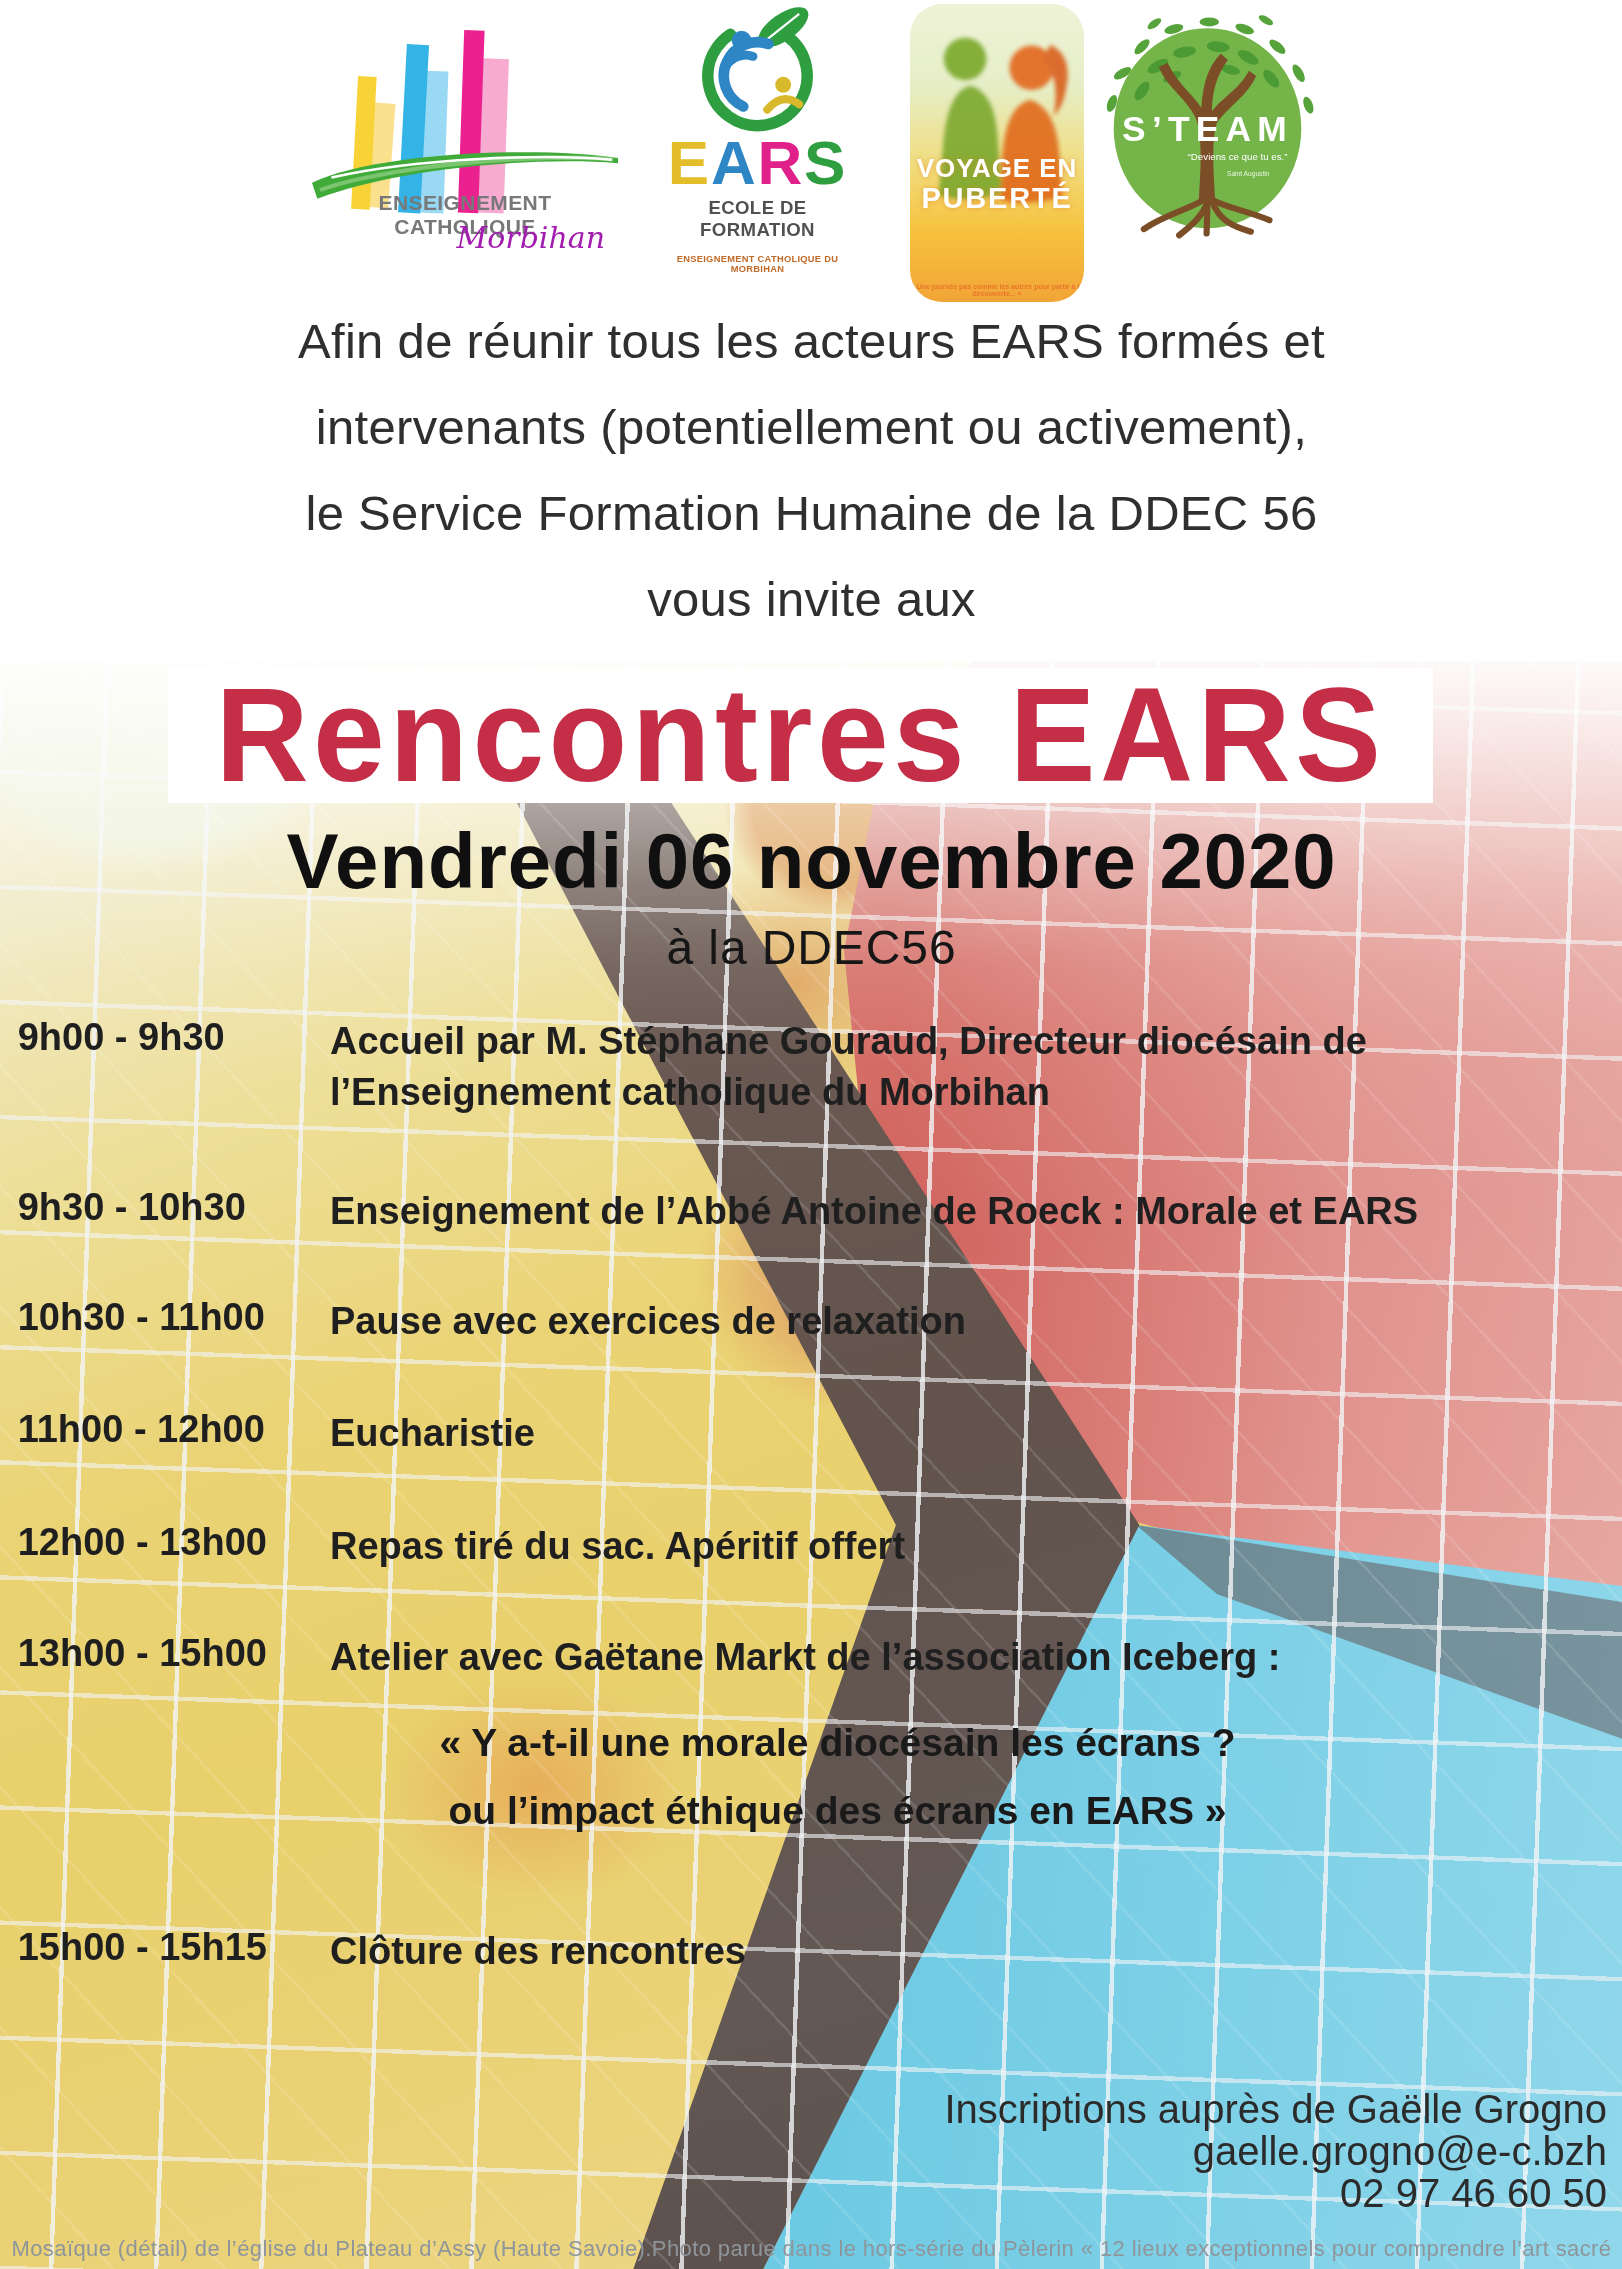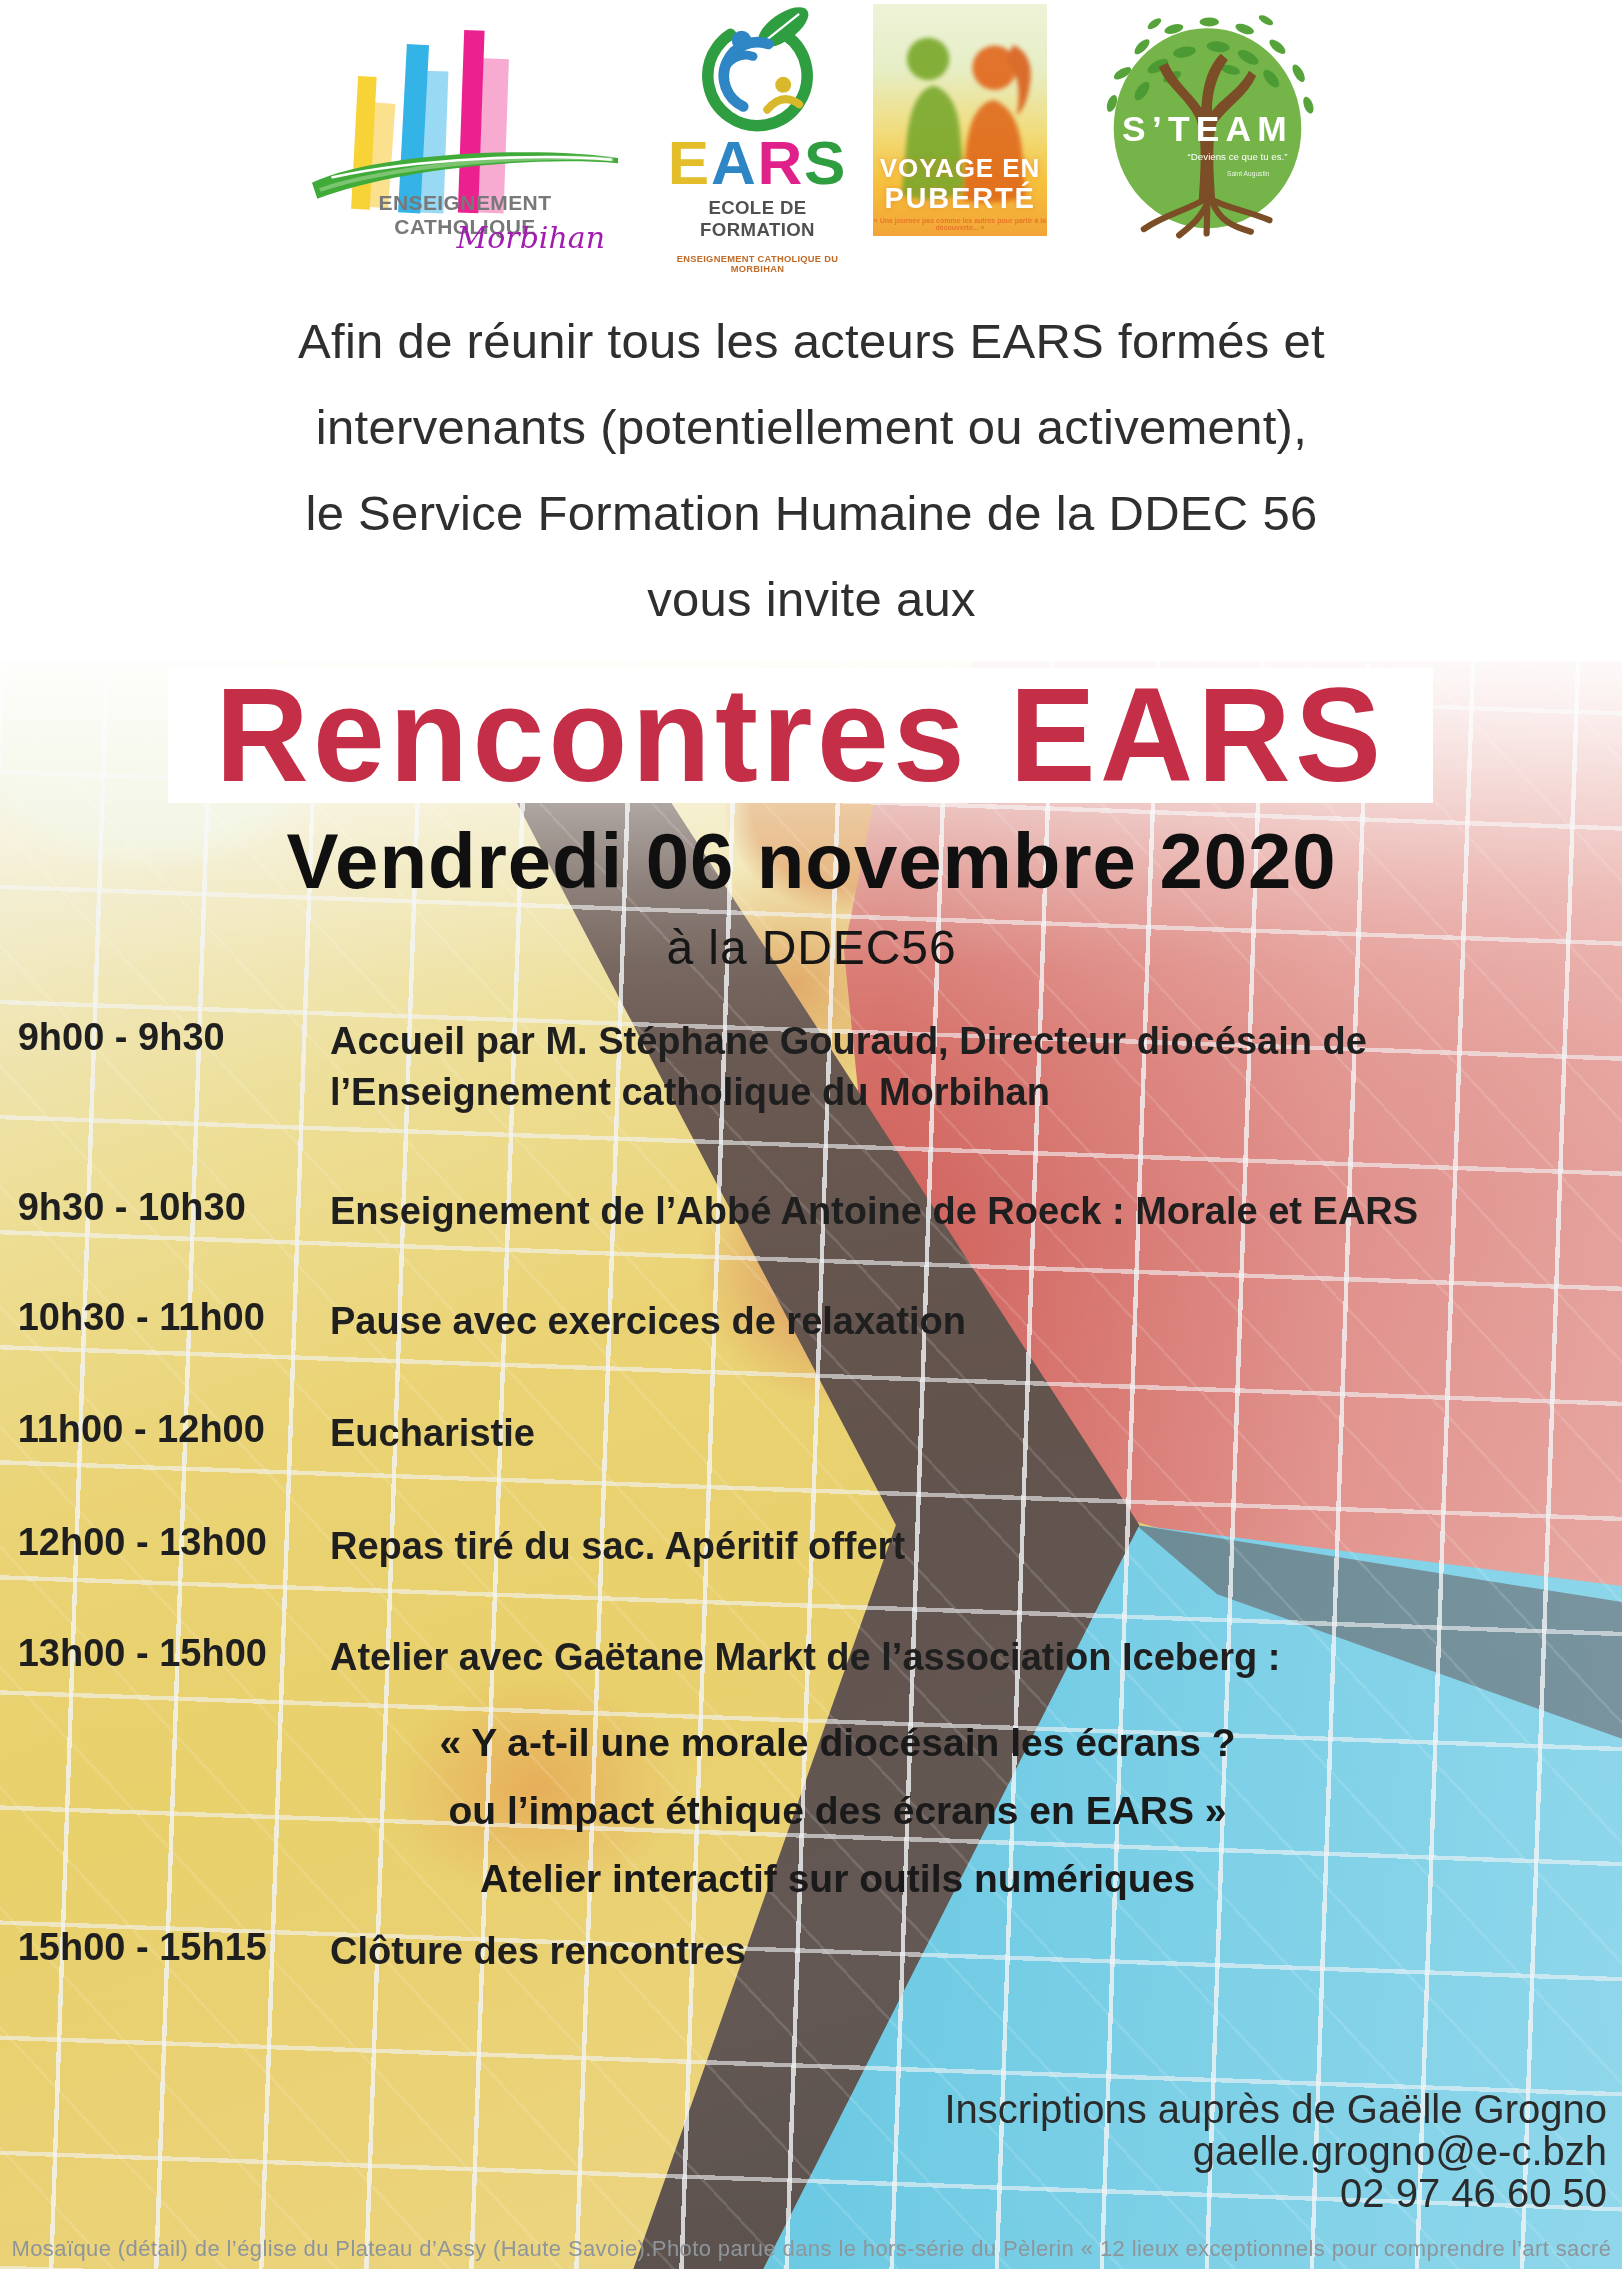--- a/index.html
+++ b/index.html
@@ -12,22 +12,22 @@
   .logo-ec{left:312px;top:23px;width:306px;height:231px;}
   .logo-ec .ec-line1{position:absolute;top:168px;left:0;width:306px;text-align:center;
       font-size:21px;font-weight:700;color:#77787a;letter-spacing:0.4px;}
   .logo-ec .ec-line2{position:absolute;top:197px;left:0;width:293px;text-align:right;
       font-size:30px;color:#a21caf;font-style:italic;font-family:"DejaVu Serif",serif;}
   .logo-ears{left:658px;top:5.3px;width:199px;height:262px;text-align:center;}
   .ears-word{margin-top:-7px;font-size:62px;font-weight:700;letter-spacing:1.8px;line-height:57px;}
   .ears-word .l0{color:#e3bd2a}.ears-word .l1{color:#2f86c4}.ears-word .l2{color:#e0218a}.ears-word .l3{color:#2f9e41}
   .ears-line1{font-size:18.6px;font-weight:700;color:#4f5052;letter-spacing:0.4px;margin-top:5.3px;}
   .ears-line2{font-size:9.3px;font-weight:700;color:#c06a28;letter-spacing:0.3px;margin-top:13px;}
-  .logo-voyage{left:873px;top:4.4px;width:174px;height:232px;overflow:hidden;
-      background:linear-gradient(180deg,#eef3d8 0%,#e6eec6 28%,#f1dc7c 55%,#f6c23d 76%,#f2a437 100%);}
+  .logo-voyage{left:910px;top:4.4px;width:174px;height:298px;overflow:hidden;
+      background:linear-gradient(180deg,#eef3d8 0%,#e6eec6 28%,#f1dc7c 55%,#f6c23d 76%,#f2a437 100%);border-radius:32px;}
   .voyage-text{position:absolute;left:0;top:149px;width:100%;text-align:center;color:#fff;
       font-weight:700;line-height:30px;text-shadow:0 0 5.3px rgba(230,120,30,.55);}
   .voyage-text .v1{font-size:26px;letter-spacing:0.9px;}
   .voyage-text .v2{font-size:29px;letter-spacing:1.8px;}
   .voyage-cap{position:absolute;left:0;bottom:5.3px;width:100%;text-align:center;
       font-size:7px;color:#e8762a;font-weight:700;}
   .logo-steam{left:1096px;top:10.6px;width:223px;height:229px;}
 
   
   .intro{position:absolute;top:298px;left:0;width:100%;text-align:center;
@@ -235,21 +235,20 @@
       <span class="t">12h00 - 13h00</span>
       <span class="d">Repas tiré du sac. Apéritif offert</span>
     </div>
     <div class="srow" style="top:1632px">
       <span class="t">13h00 - 15h00</span>
       <span class="d">Atelier avec Gaëtane Markt de l’association Iceberg :</span>
     </div>
     <div class="workshop-extra">
       <p>« Y a-t-il une morale diocésain les écrans ?</p>
       <p>ou l’impact éthique des écrans en EARS »</p>
-      <p>Atelier interactif sur outils numériques</p>
     </div>
     <div class="srow" style="top:1926px">
       <span class="t">15h00 - 15h15</span>
       <span class="d">Clôture des rencontres</span>
     </div>
   </section>
 
   <div class="contact">
     <div>Inscriptions auprès de Gaëlle Grogno</div>
     <div>gaelle.grogno@e-c.bzh</div>

